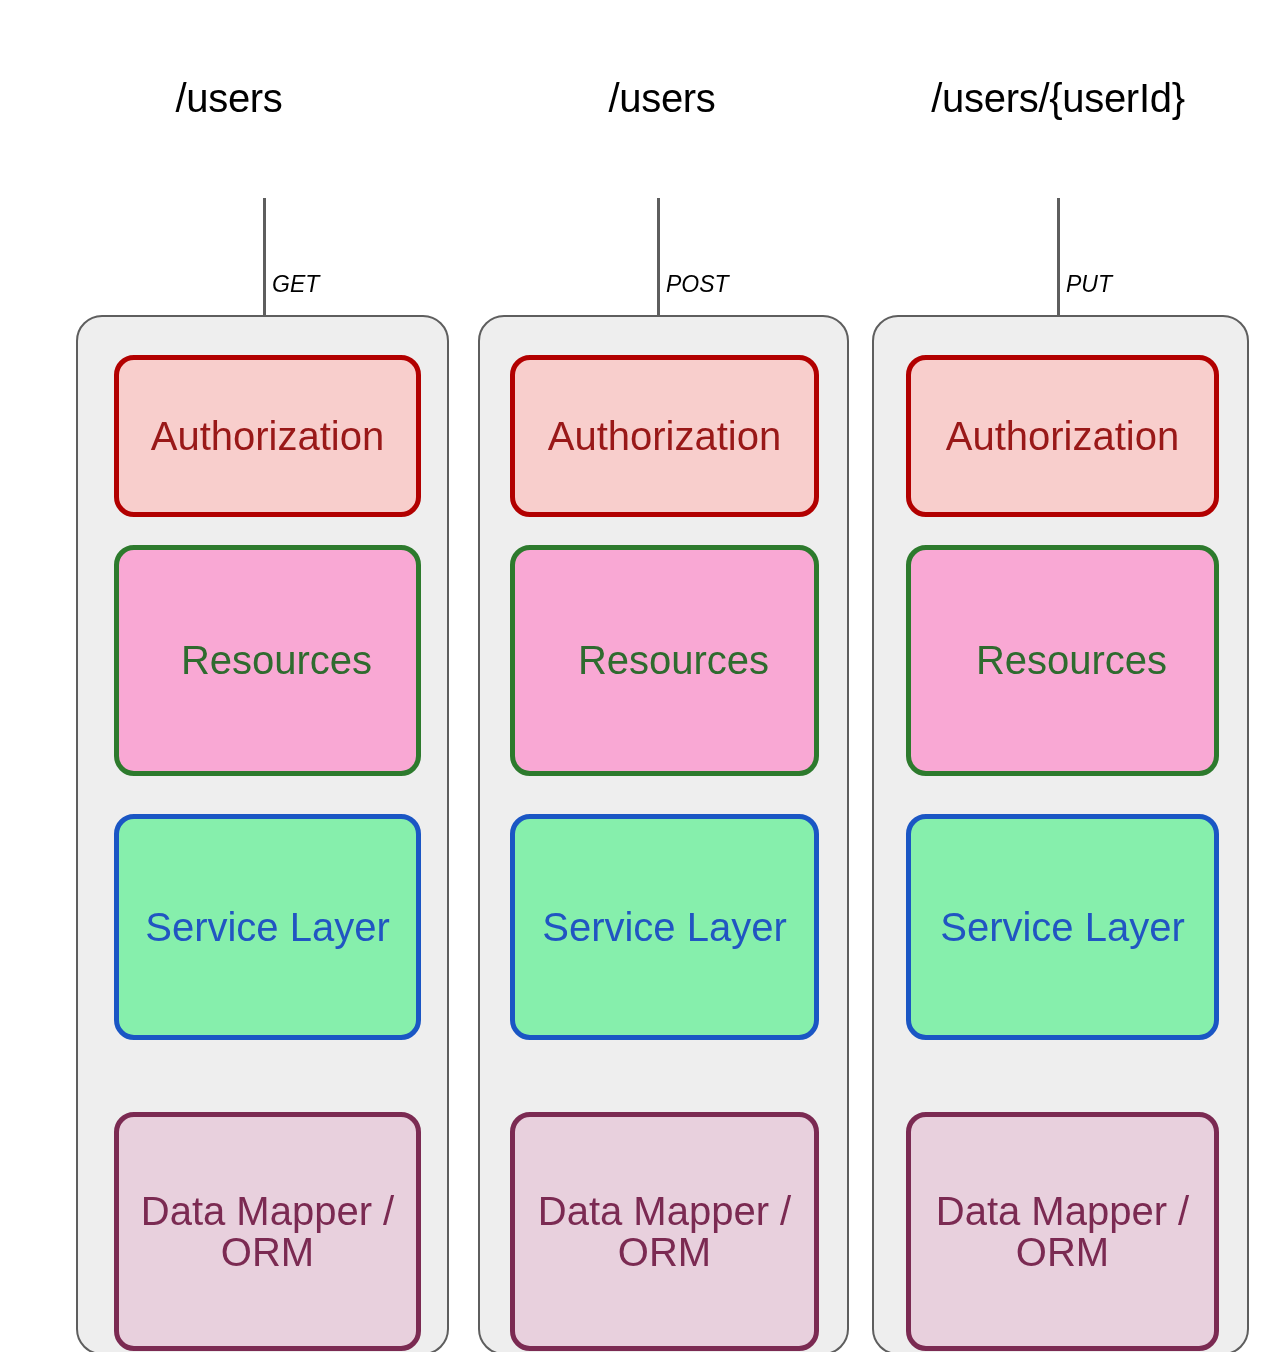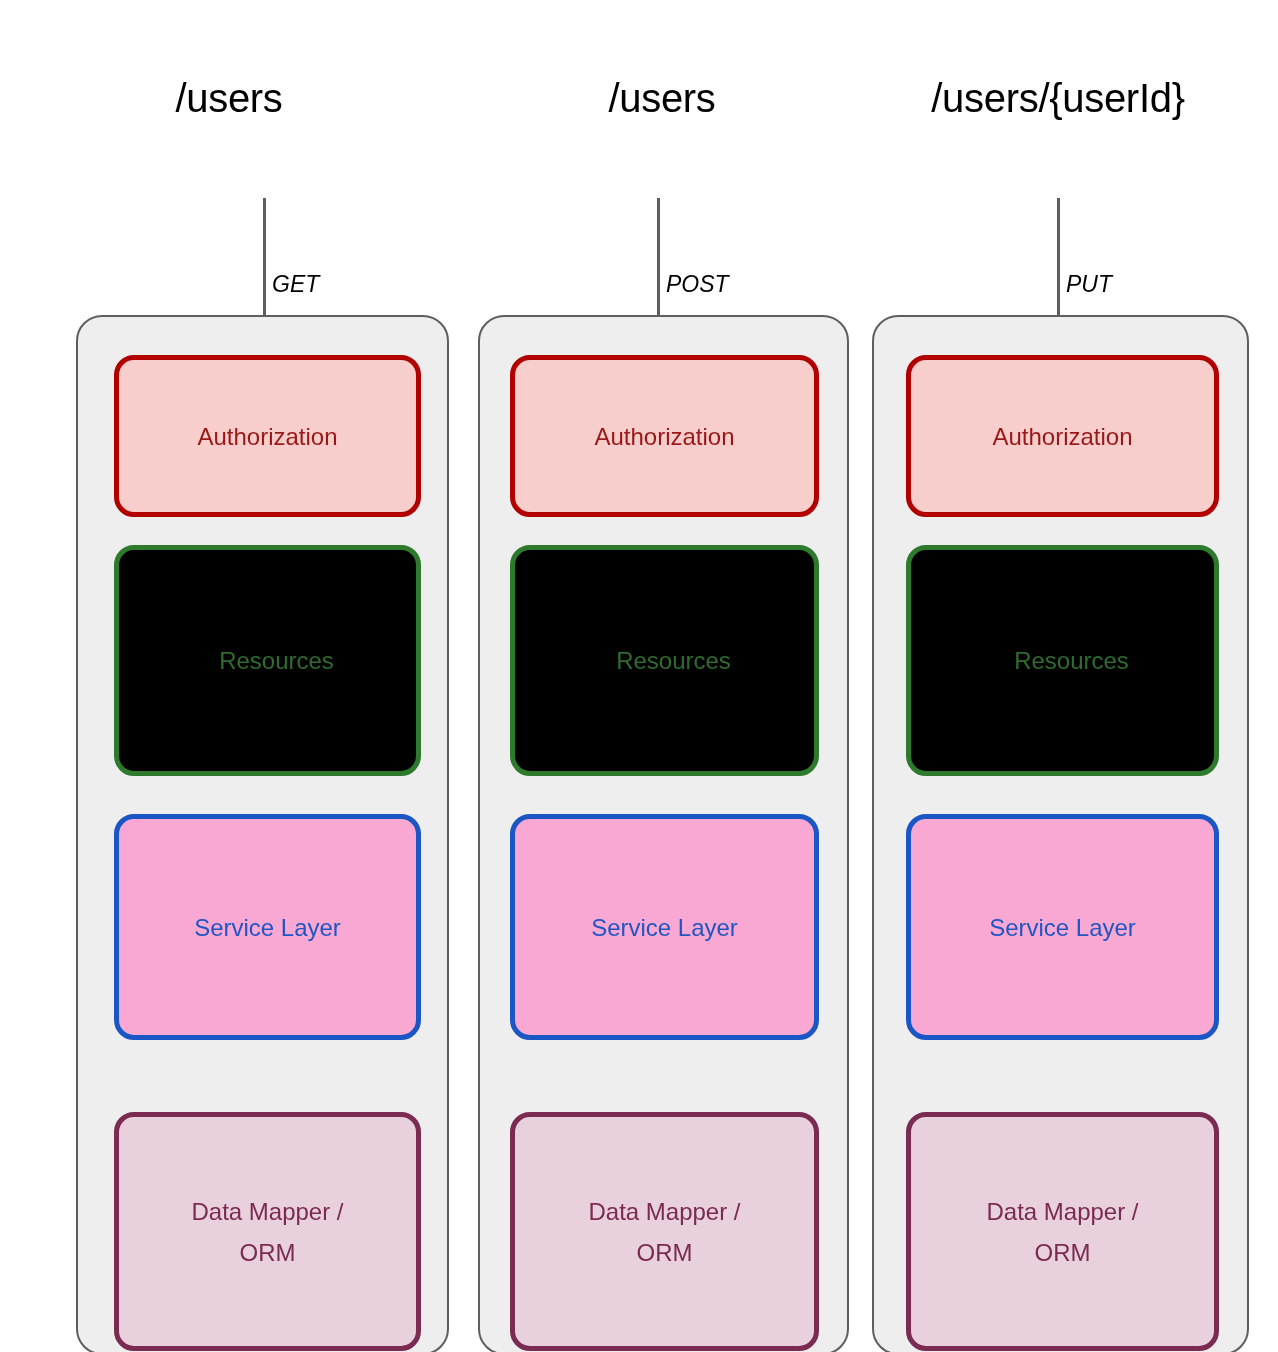--- a/index.html
+++ b/index.html
@@ -99,47 +99,47 @@
     border-radius: 20px;
     display: flex;
     align-items: center;
     justify-content: center;
     text-align: center;
   }
   .col-1 .layer-box { left: 30px; right: 28px; }
   .col-2 .layer-box { left: 32px; right: 28px; }
 
   .layer-label {
-    font-size: 24px;
+    font-size: 40px;
     line-height: 41px;
     white-space: pre-line;
   }
 
   
   .layer-auth {
     top: 38px;
     height: 162px;
     background: #f8cecc;
     border-color: #b20000;
   }
   .layer-auth .layer-label { color: #991818; }
 
   .layer-resources {
     top: 228px;
     height: 231px;
-    background: #000000;
+    background: #f9a8d4;
     border-color: #2d7a2d;
     padding-left: 18px;
   }
   .layer-resources .layer-label { color: #2f6b2f; }
 
   .layer-service {
     top: 497px;
     height: 226px;
-    background: #f9a8d4;
+    background: #86efac;
     border-color: #1a56c4;
   }
   .layer-service .layer-label { color: #2155c2; }
 
   .layer-mapper {
     top: 795px;
     height: 239px;
     background: #e8d0dd;
     border-color: #7b2a52;
   }

